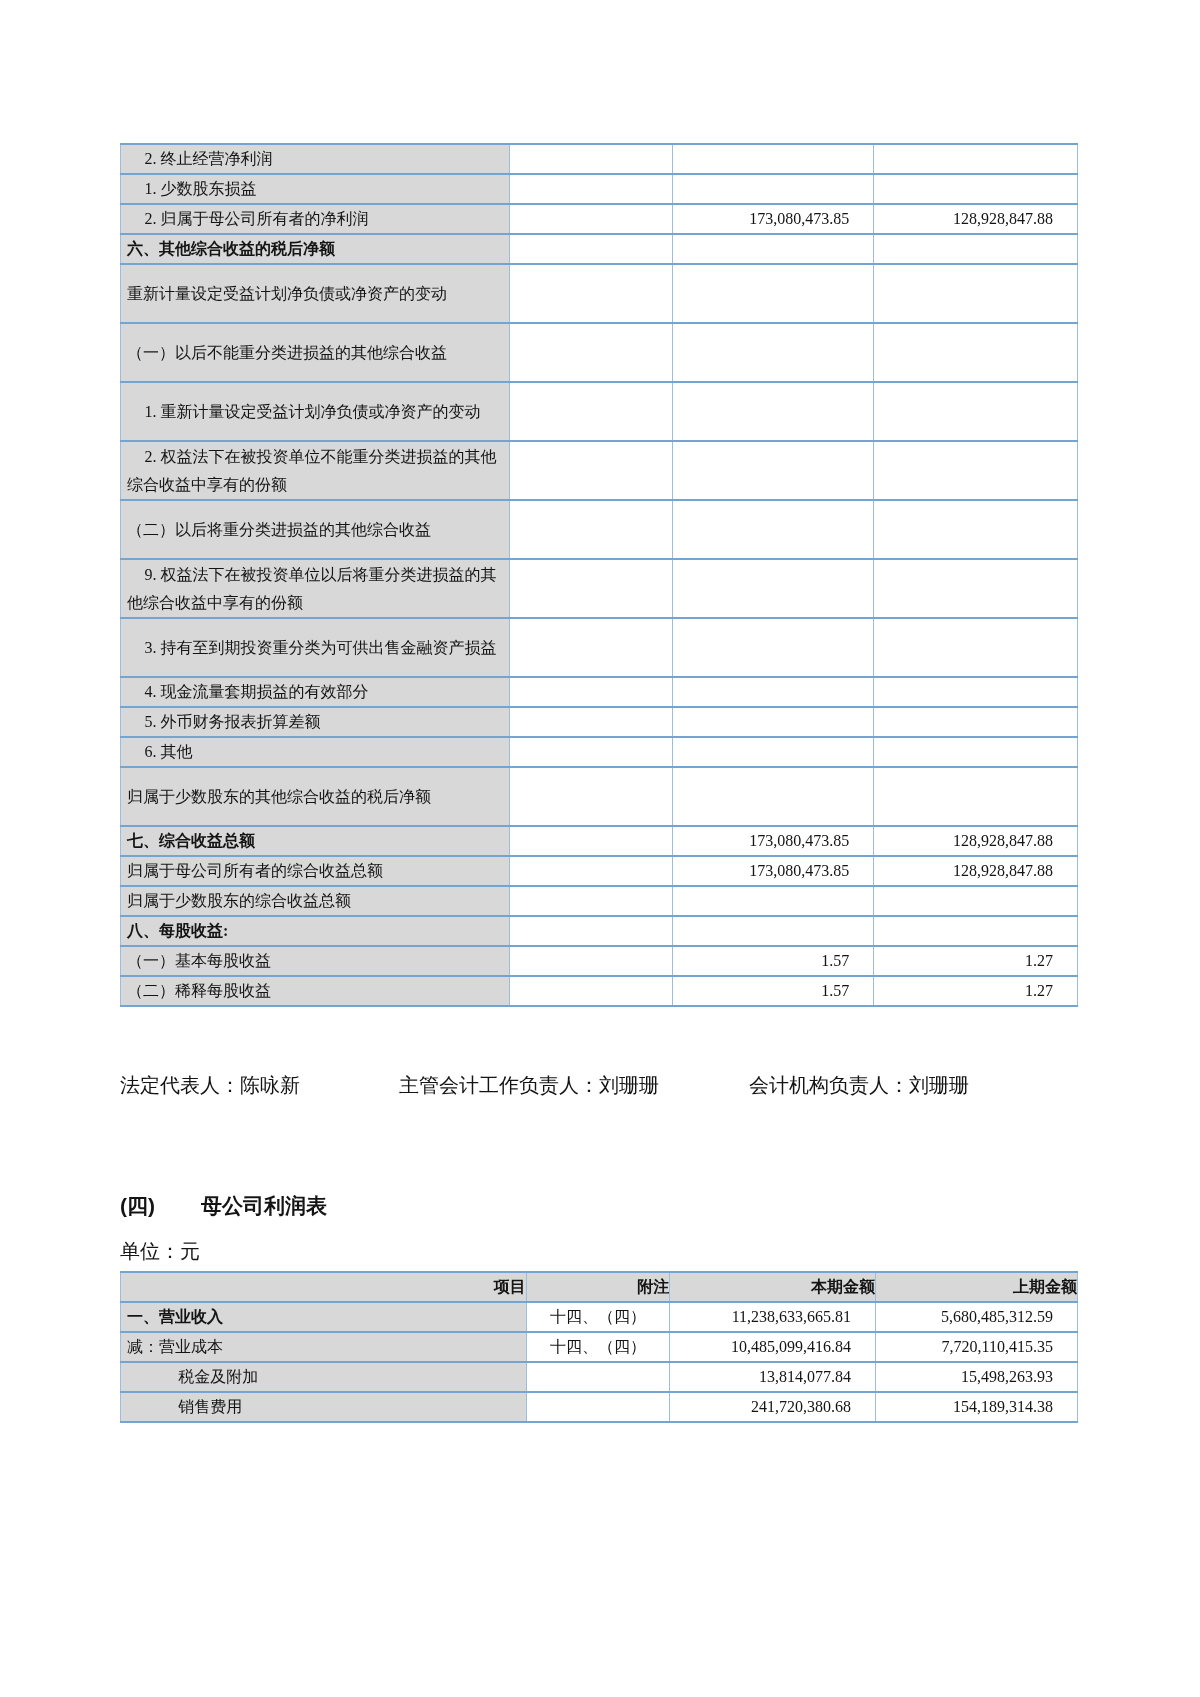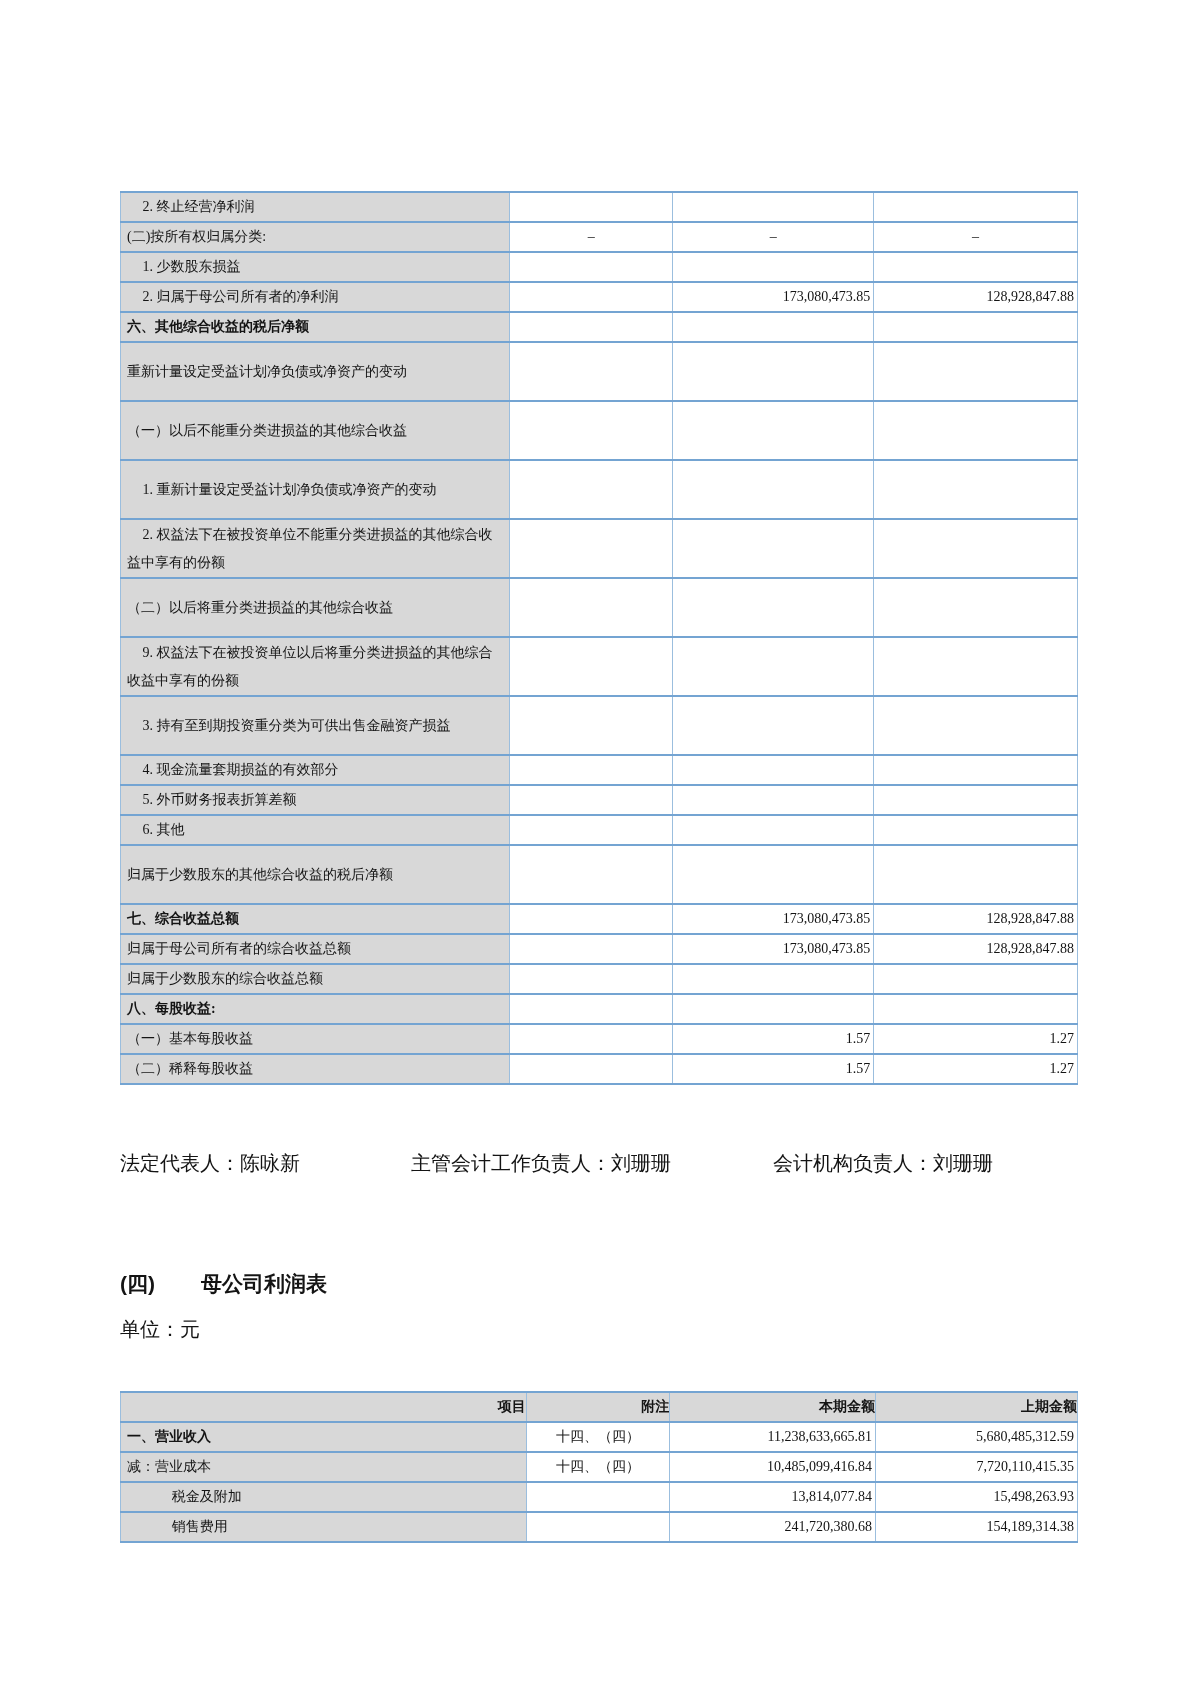--- a/index.html
+++ b/index.html
@@ -5,41 +5,40 @@
   html,body{margin:0;padding:0;background:#ffffff;}
   body{
     width:1200px;height:1697px;position:relative;
     font-family:"Liberation Serif","DejaVu Serif",serif;
     color:#141414;
   }
   .page{position:absolute;left:120px;top:143px;width:958px;}
 
   table{
     border-collapse:collapse;table-layout:fixed;width:958px;
-    font-size:14px;
-    margin-top:48px;
+    font-size:16px;
   }
   td,th{
     border-left:1px solid var(--v);border-right:1px solid var(--v);
     border-top:2px solid var(--h);border-bottom:2px solid var(--h);
     padding:0;overflow:hidden;vertical-align:middle;
     line-height:28px;
   }
   tr.h1 td{height:28px;}
   tr.h2 td{height:57px;}
   thead th{height:28px;background:var(--g);font-weight:bold;text-align:right;}
   td.lbl{background:var(--g);text-align:left;padding:0 6px;}
-  td.num{text-align:right;padding-right:3px;}
+  td.num{text-align:right;padding-right:24px;}
   td.ctr{text-align:center;}
   .bold{font-weight:bold;}
   .ind1{text-indent:1.1em;}
   .ind2{text-indent:3.2em;}
 
   .signature{
-    display:flex;margin-top:64px;font-size:20px;line-height:28px;white-space:nowrap;gap:12px;
+    display:flex;margin-top:64px;font-size:20px;line-height:28px;white-space:nowrap;
   }
   .signature .sig1{width:272px;}
   .signature .sig2{width:350px;margin-left:7px;}
 
   .heading{
     margin-top:92px;font-size:21px;font-weight:bold;line-height:30px;
     font-family:"Liberation Sans","DejaVu Sans",sans-serif;
   }
   .heading .hnum{margin-right:46px;}
 
@@ -59,26 +58,20 @@
         <col style="width:17%">
         <col style="width:21%">
         <col style="width:21.3%">
     </colgroup>
     <tbody>
         <tr class="h1">
           <td class="lbl ind1">2. 终止经营净利润</td>
           <td class="ctr"></td>
           <td class="num"></td>
           <td class="num"></td>
-        </tr>
-        <tr class="h1">
-          <td class="lbl">(二)按所有权归属分类:</td>
-          <td class="ctr">–</td>
-          <td class="ctr">–</td>
-          <td class="ctr">–</td>
         </tr>
         <tr class="h1">
           <td class="lbl ind1">1. 少数股东损益</td>
           <td class="ctr"></td>
           <td class="num"></td>
           <td class="num"></td>
         </tr>
         <tr class="h1">
           <td class="lbl ind1">2. 归属于母公司所有者的净利润</td>
           <td class="ctr"></td>

